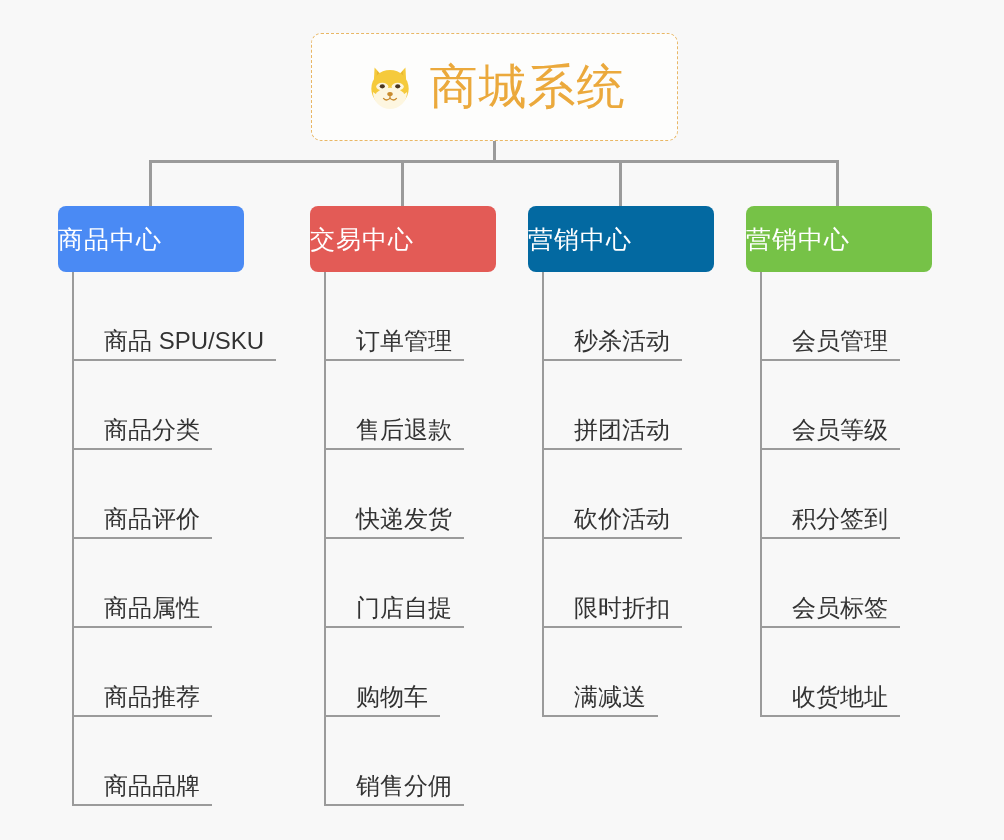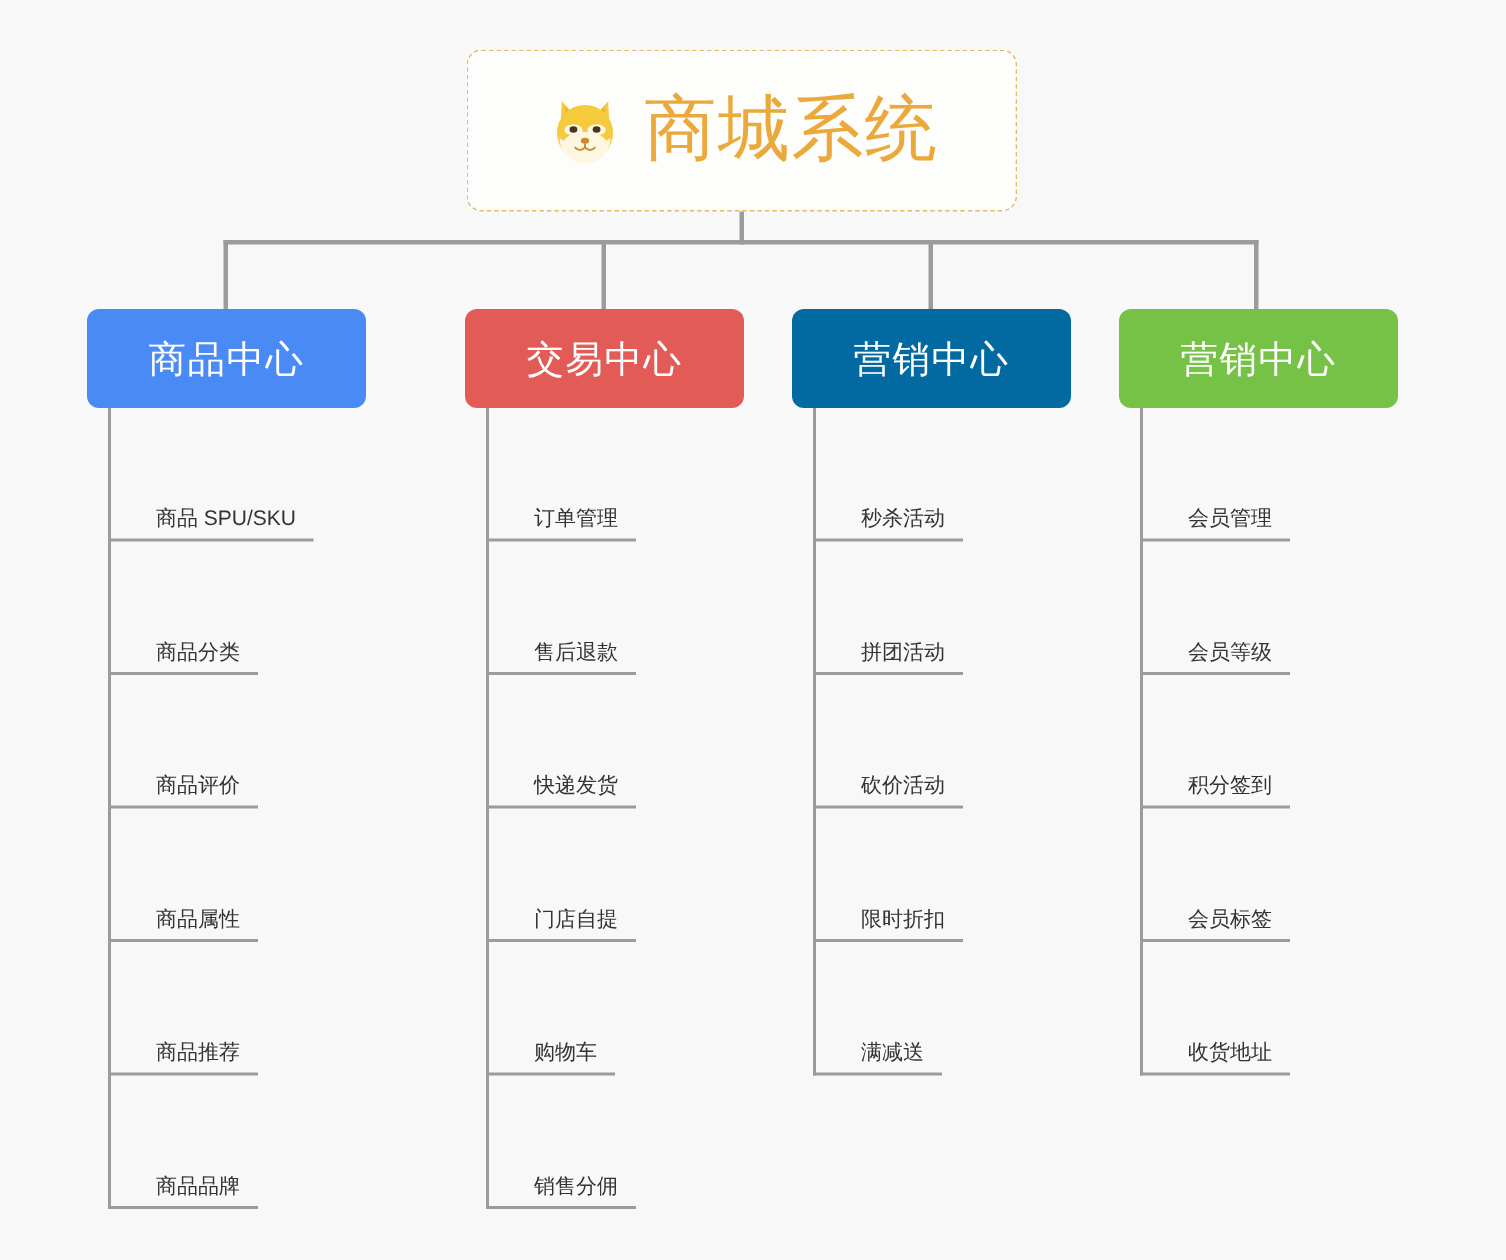--- a/index.html
+++ b/index.html
@@ -78,21 +78,21 @@
     top: 206px;
     width: 186px;
   }
   .cat-header {
     box-sizing: border-box;
     width: 186px;
     height: 66px;
     border-radius: 8px;
     display: flex;
     align-items: center;
-    justify-content: center;
+    justify-content: flex-start;
     color: #ffffff;
     font-size: 25px;
     letter-spacing: 1px;
     white-space: nowrap;
   }
 
   
   .leaf-list {
     position: relative;
     margin: 0;
@@ -104,21 +104,21 @@
   .leaf-item {
     position: relative;
     height: 89px;
     box-sizing: border-box;
     display: flex;
     align-items: flex-end;
     padding-left: 0;
   }
   .leaf-label {
     display: inline-block;
-    font-size: 14px;
+    font-size: 24px;
     line-height: 1.05;
     color: #333333;
     white-space: nowrap;
     padding: 0 12px 6px 32px;
     border-bottom: 2px solid #9b9b9b;
     margin-left: -2px;
   }
 </style>
 </head>
 <body>

